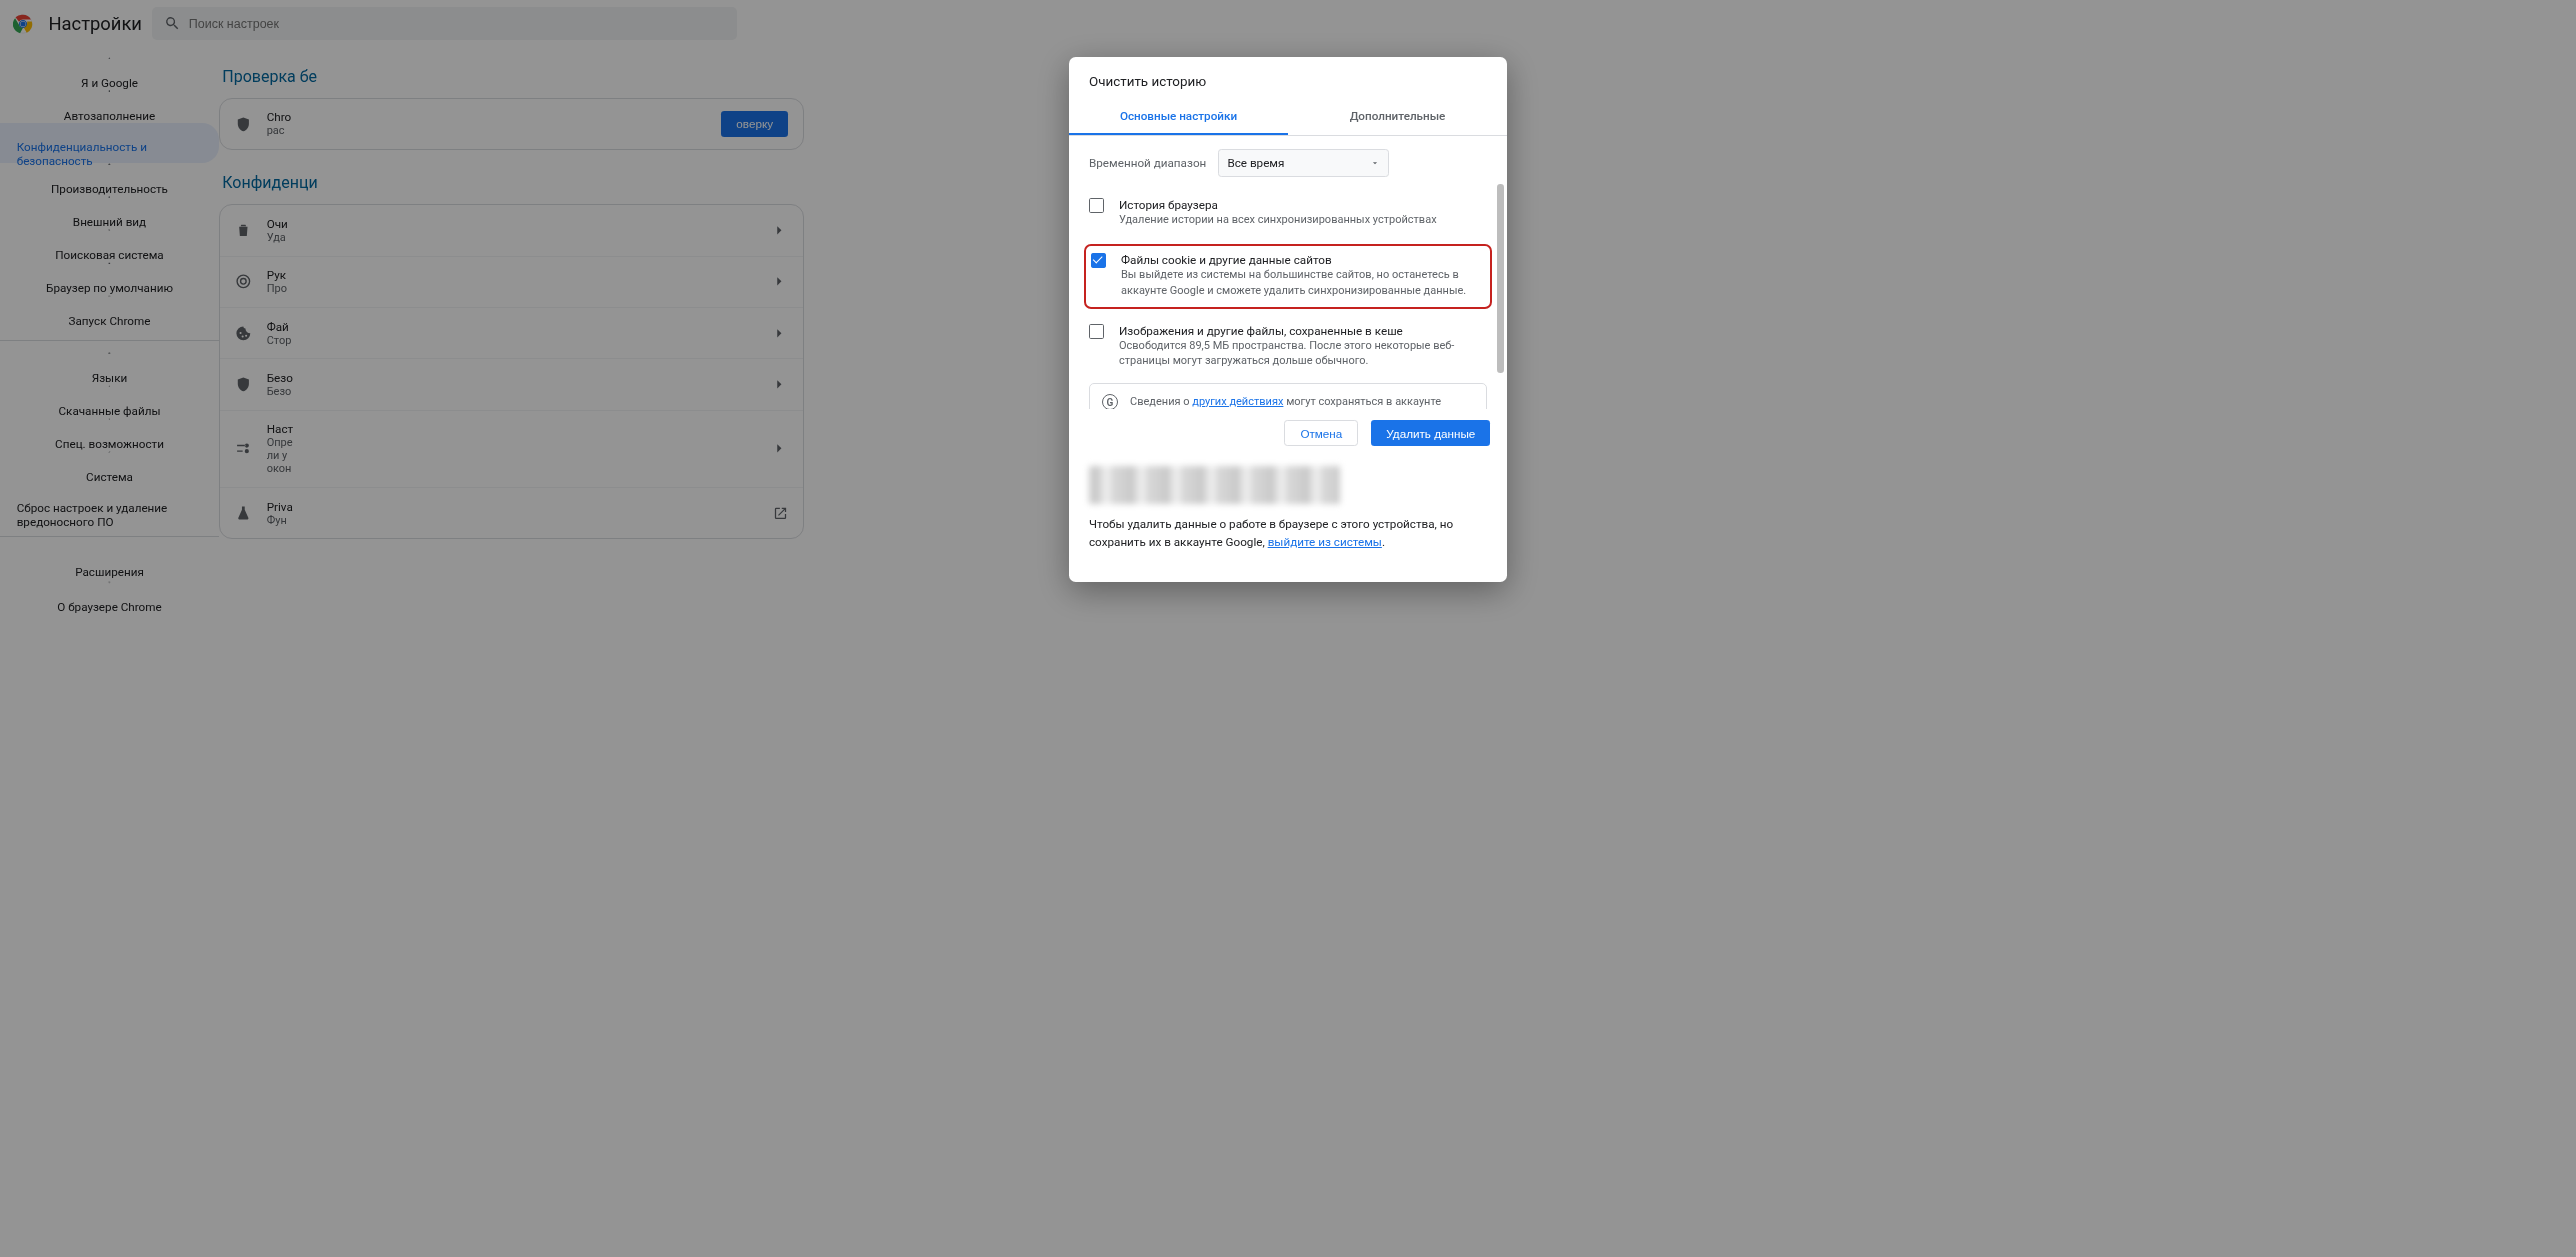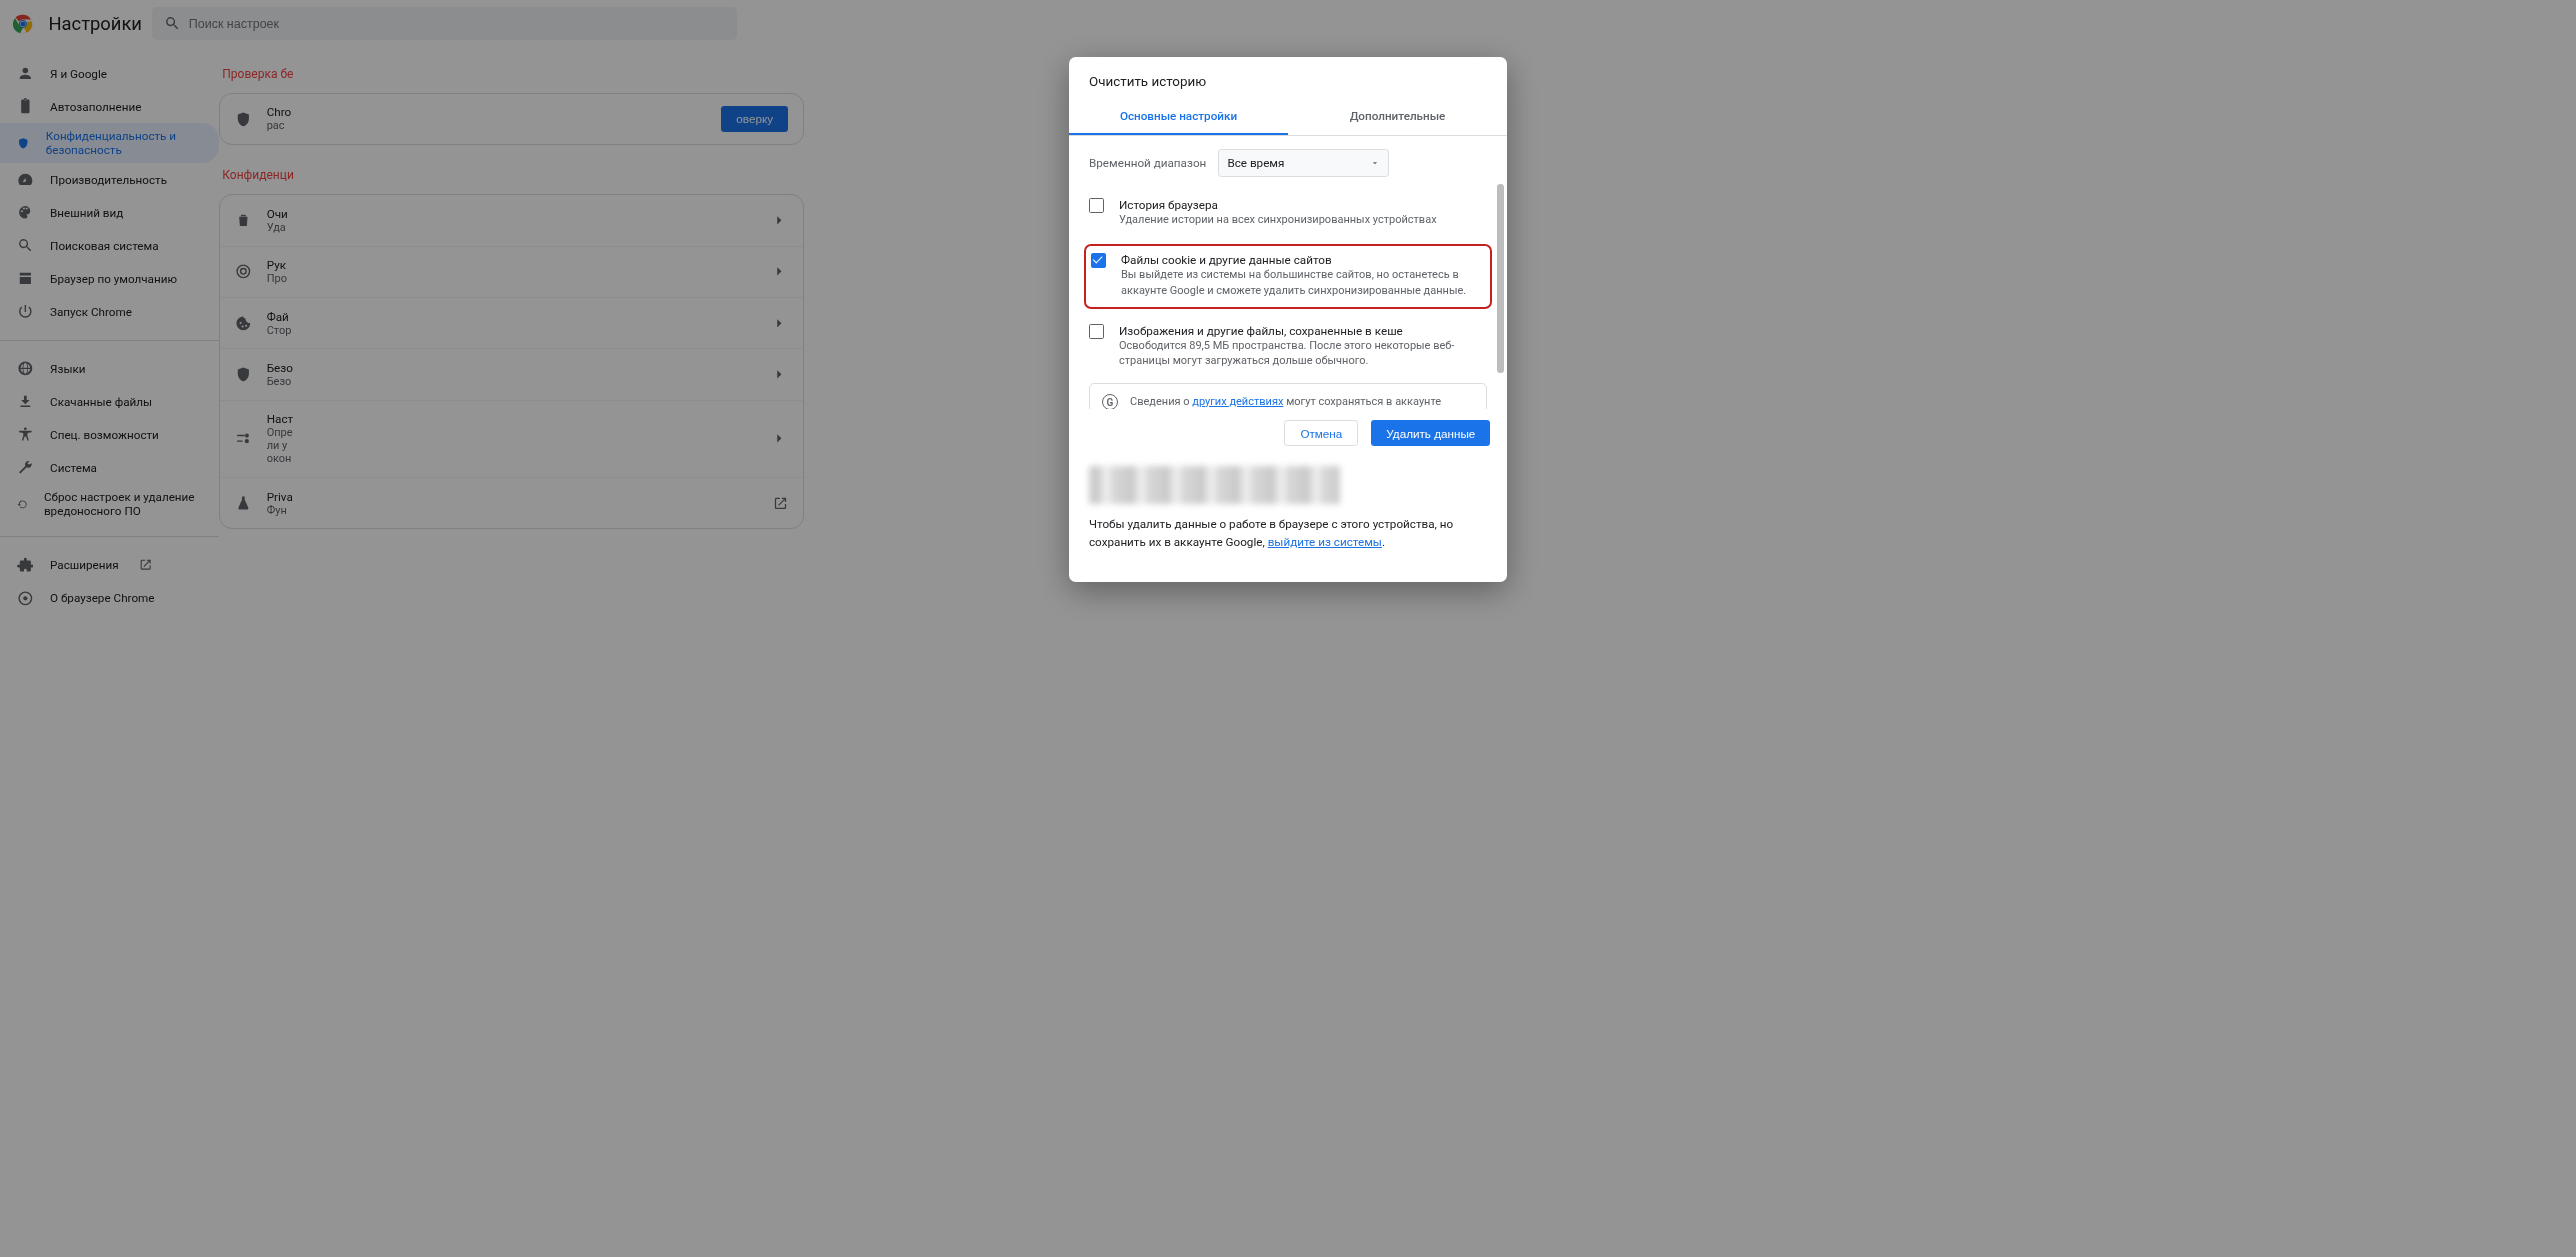--- a/index.html
+++ b/index.html
@@ -40,29 +40,30 @@
   .body-row { display: flex; flex: 1; overflow: hidden; }
 
   .sidebar { width: 219px; padding-top: 10px; }
   .side-item {
     display: flex; align-items: center;
     height: 33px; gap: 16.7px;
     padding: 0 16.7px;
     border-radius: 0 16.7px 16.7px 0;
     color: #202124; font-size: 11.7px;
     cursor: pointer;
+    flex-direction: column;
   }
   .side-item.tall { height: 40px; }
   .side-item.active { background: #e8f0fe; color: #1a73e8; }
   .side-item.active svg { fill: #1a73e8; }
   .side-sep { height: 0.8px; background: #dadce0; margin: 11.7px 0; }
 
   .main-col { flex: 1; padding: 16.7px 0 0 0; }
   .main-inner { max-width: 585px; margin: 0 0 0 0; }
-  .section-h { font-size: 12px; color: #ef4444; margin: 3.3px 0 11.7px 3.3px; }
+  .section-h { font-size: 16px; color: #0369a1; margin: 3.3px 0 11.7px 3.3px; }
 
   .card {
     border: 0.8px solid #dadce0; border-radius: 13px;
     background: #fff;
   }
   .check-row {
     display: flex; align-items: center;
     padding: 11.7px 15px; gap: 15px;
   }
   .check-row .txt { flex: 1; }

